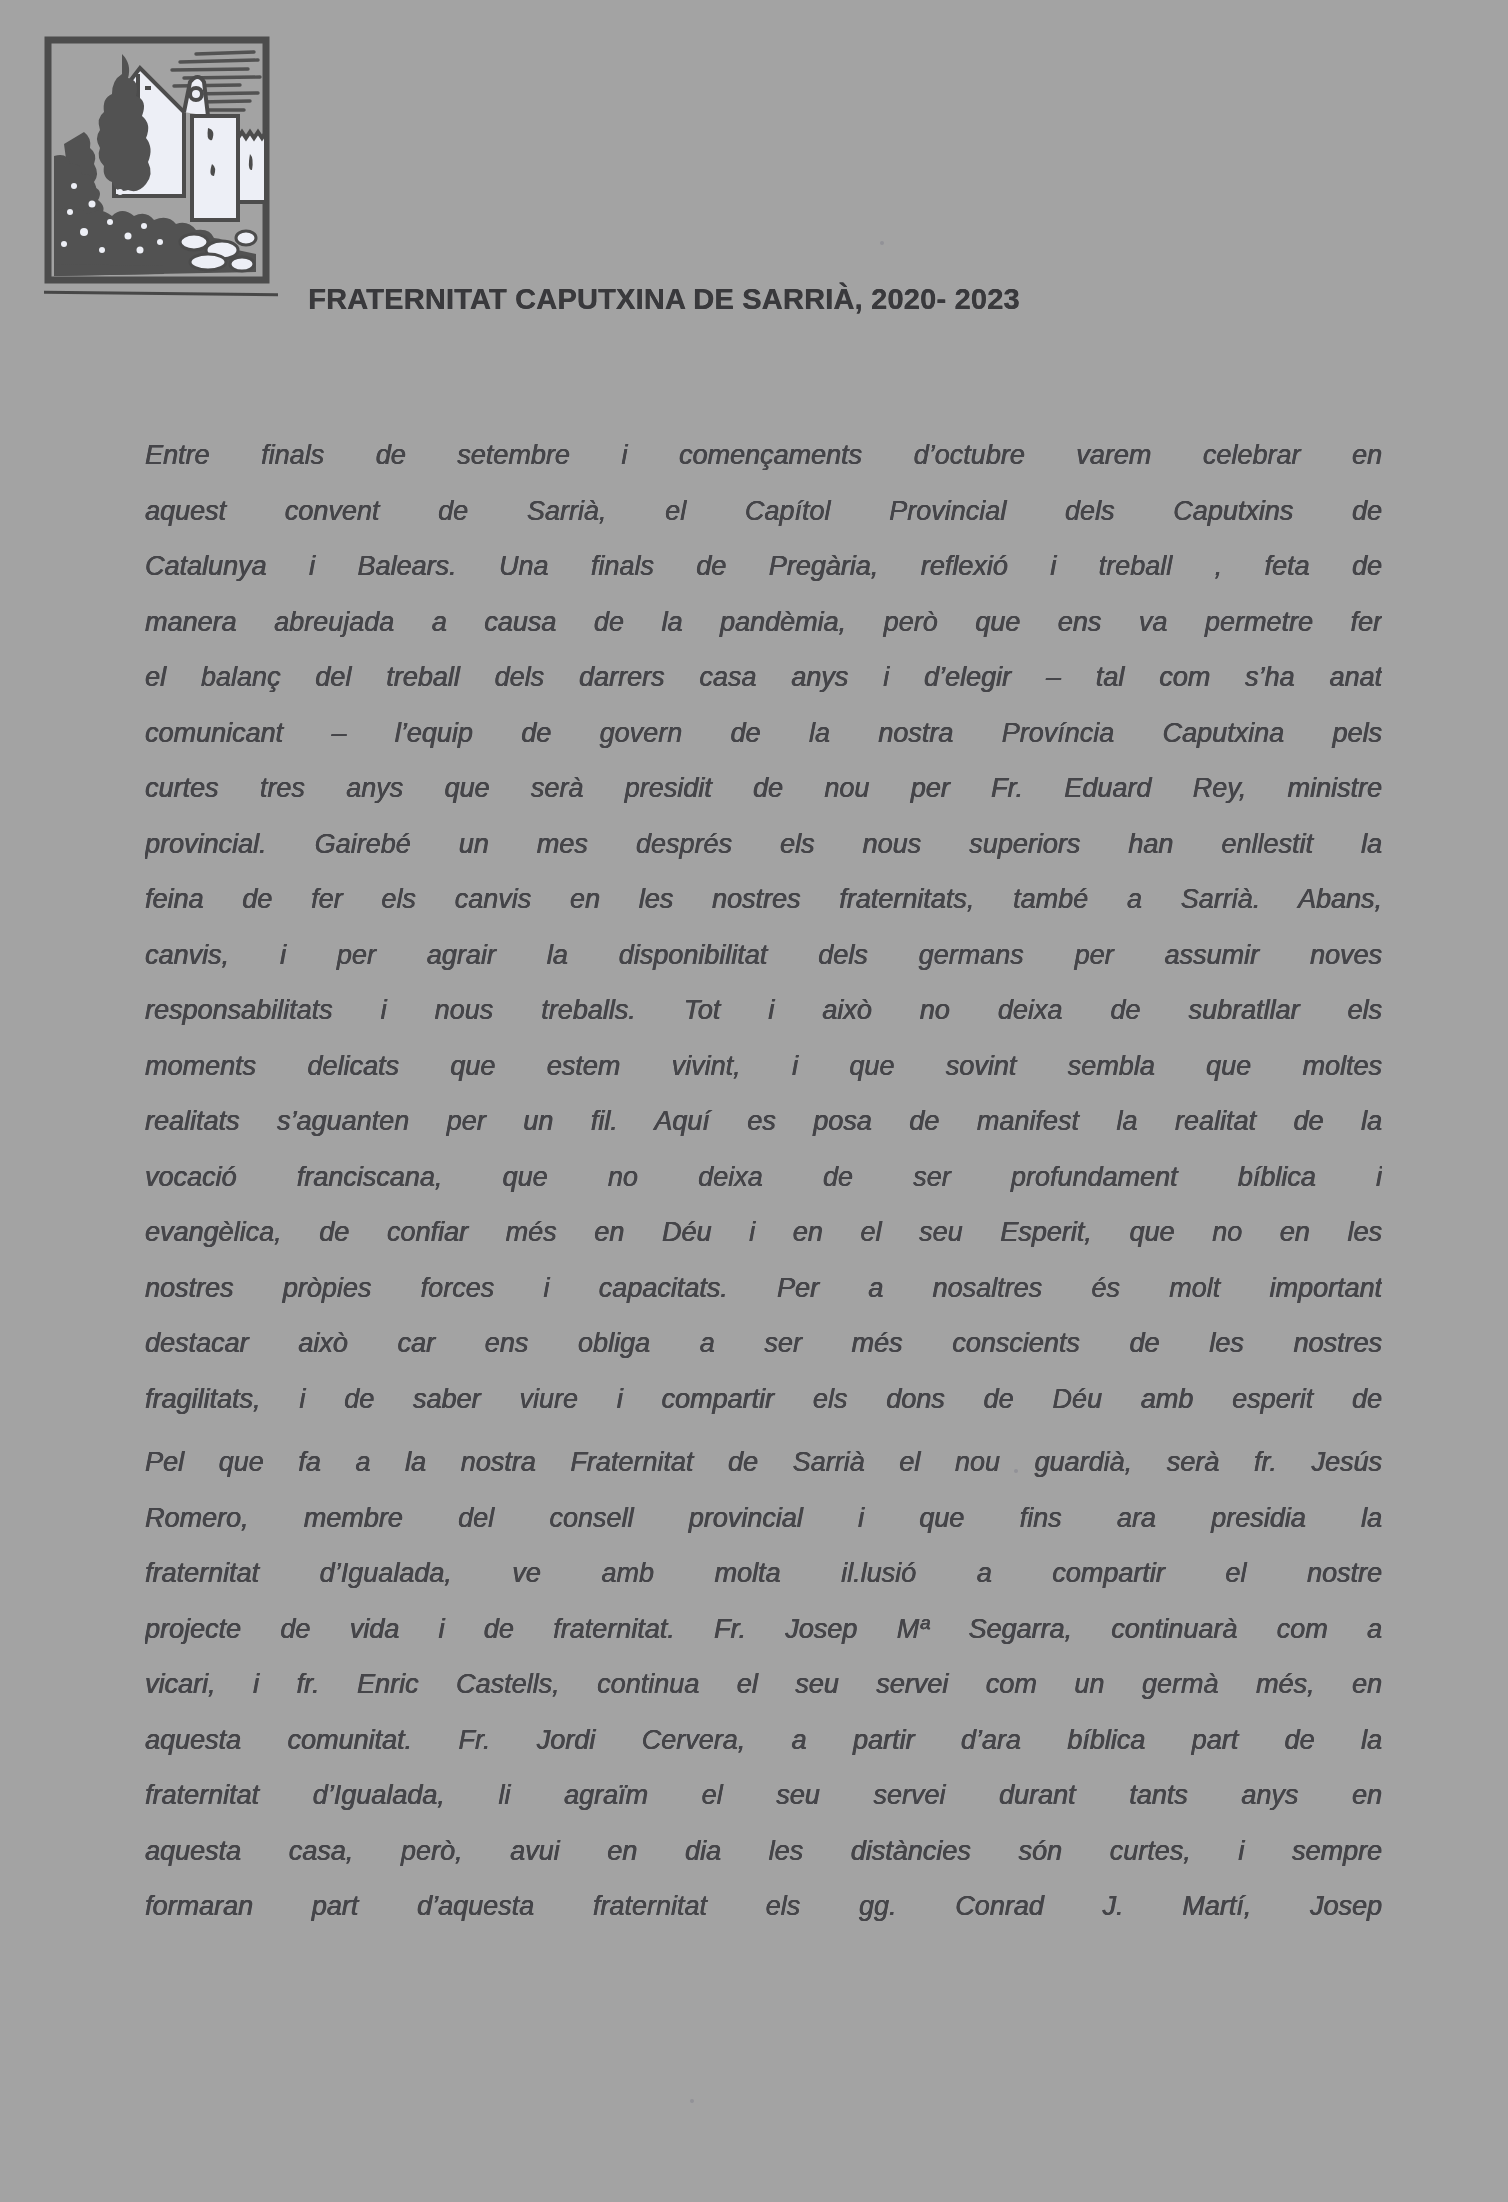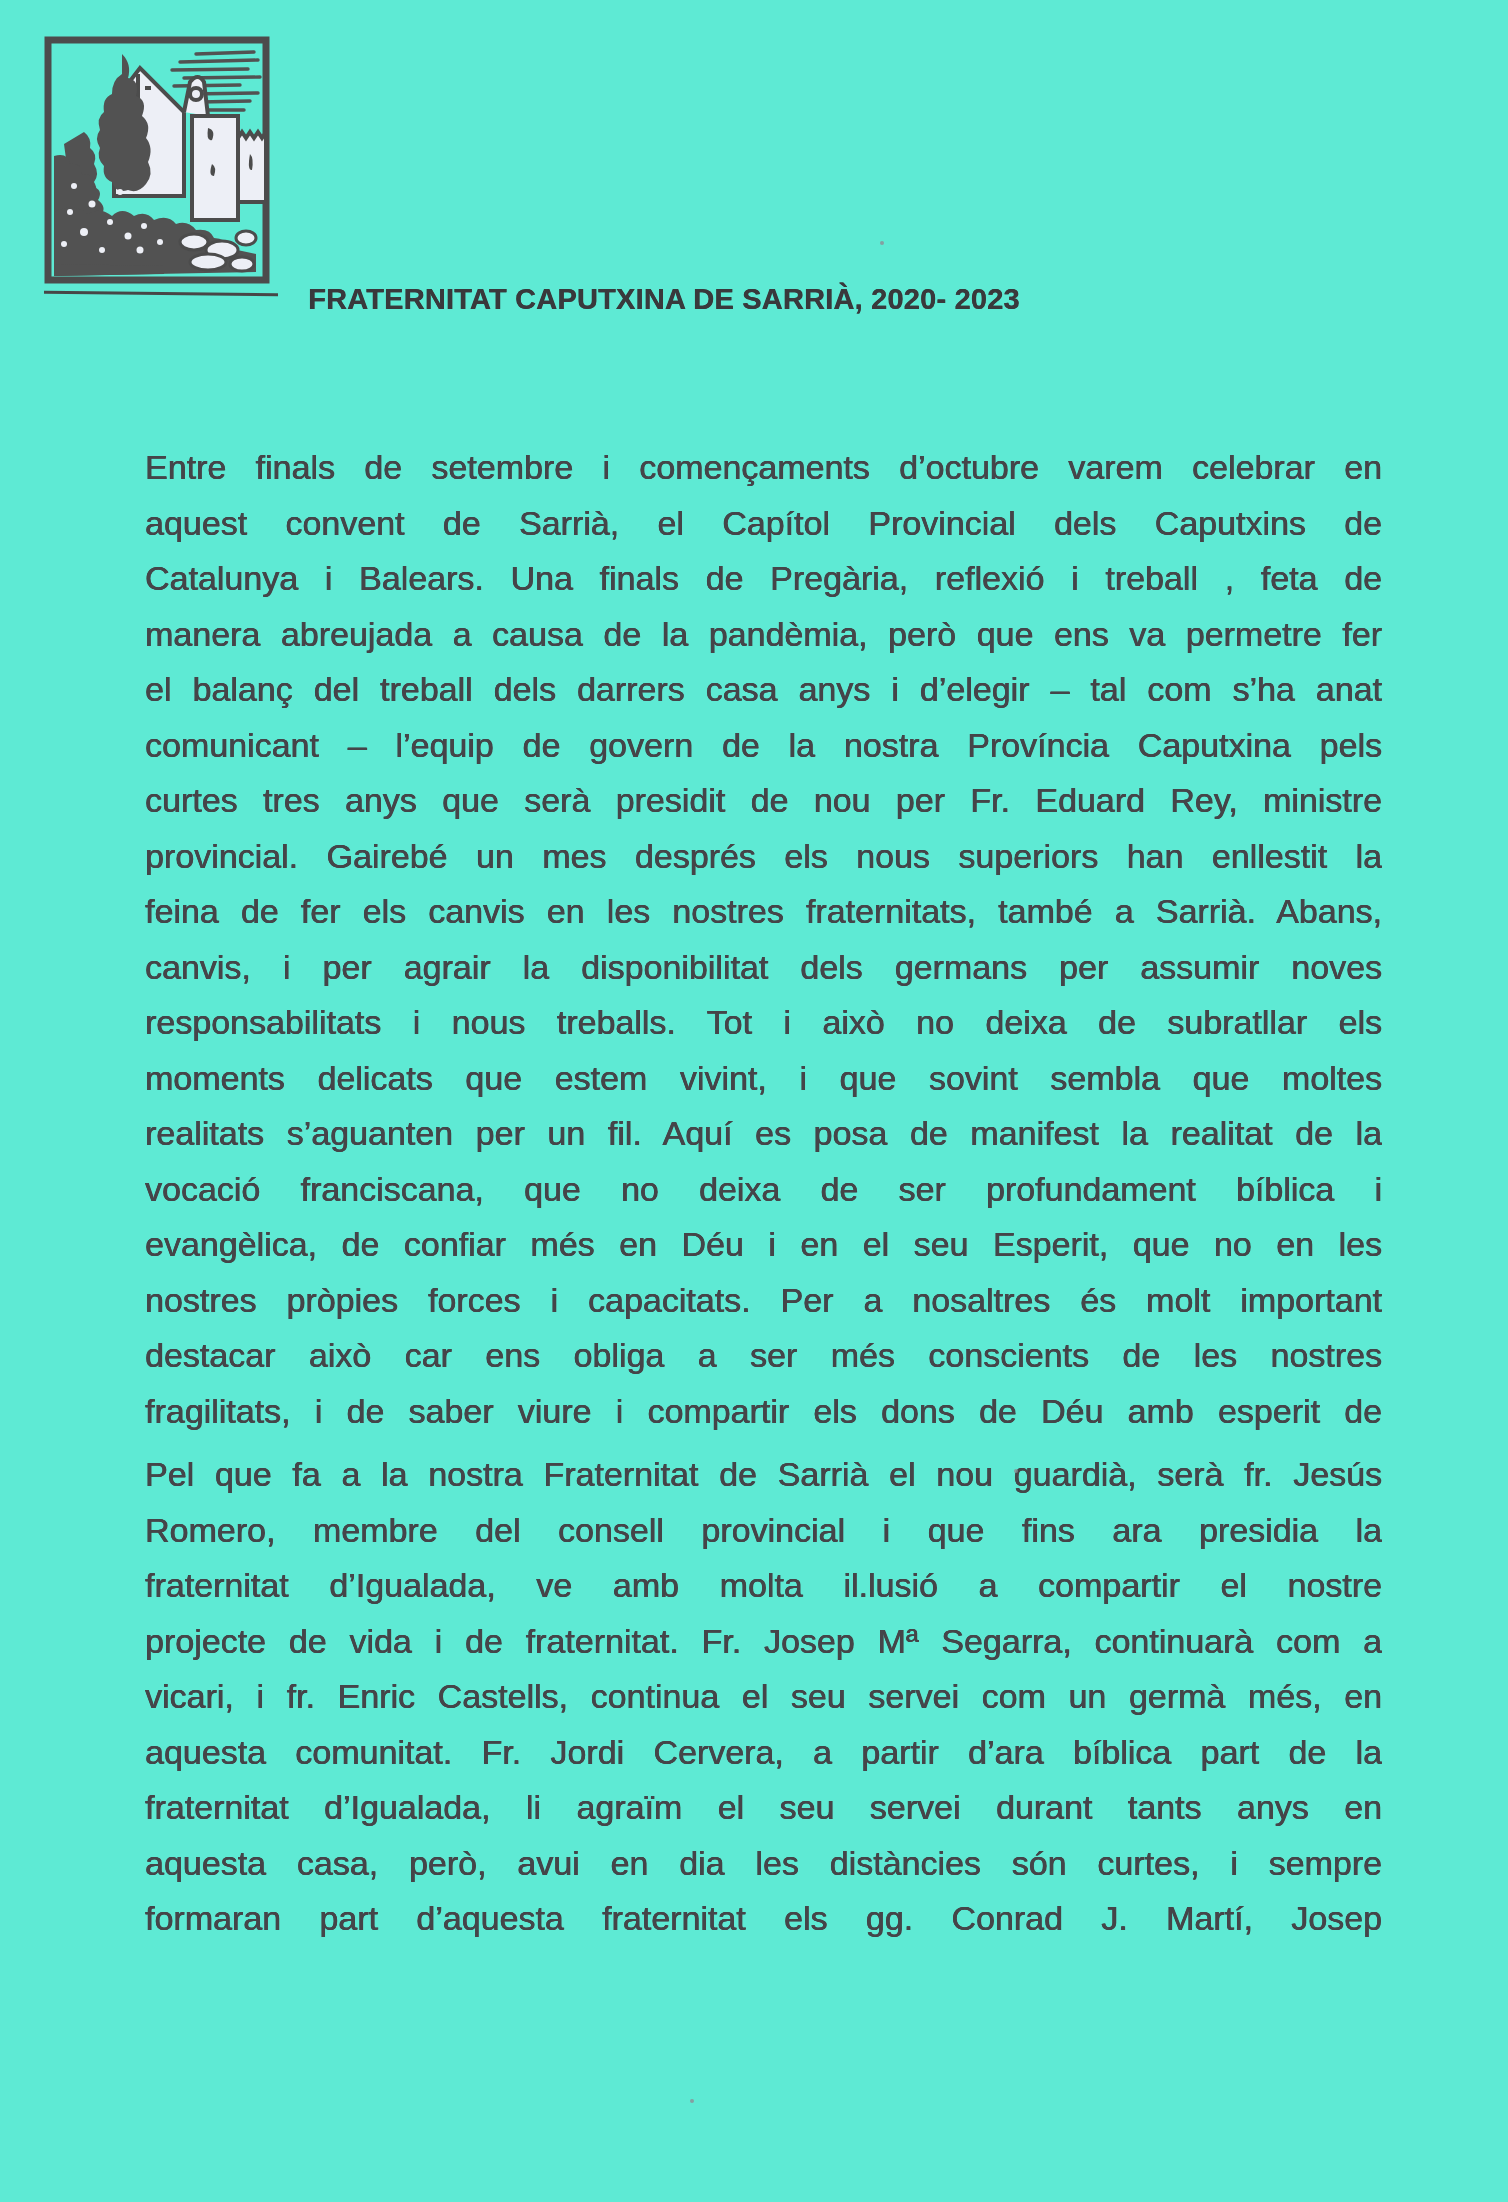--- a/index.html
+++ b/index.html
@@ -1,20 +1,20 @@
 <!DOCTYPE html>
 <html><head>
 <meta charset="utf-8">
 <style>
   html,body{margin:0;padding:0;}
   .page{
     position:relative;
     width:1508px;
     height:2202px;
-    background:#5eead4;
+    background:#a3a3a3;
     font-family:"Liberation Sans", sans-serif;
     overflow:hidden;
   }
   
   .logo{
     position:absolute;
     left:44px; top:36px;
     width:226px; height:248px;
   }
   .logo svg{display:block;width:100%;height:100%;}
@@ -33,25 +33,26 @@
     font-size:29px;
     font-weight:bold;
     letter-spacing:0.2px;
     color:#39393c;
     text-shadow:0.4px 0 currentColor;
     white-space:nowrap;
   }
   
   .body-text{
     position:absolute;
-    left:145px; top:440px;
+    left:145px; top:428px;
     width:1237px;
     color:#454549;
-    font-size:34px;
+    font-size:27px;
     text-shadow:0.45px 0 currentColor, -0.2px 0 currentColor;
+    font-style:italic;
   }
   .para{margin:0 0 8px 0;}
   .line{
     height:55.5px;
     line-height:55.5px;
     text-align:justify;
     text-align-last:justify;
     white-space:normal;
     overflow:hidden;
   }

